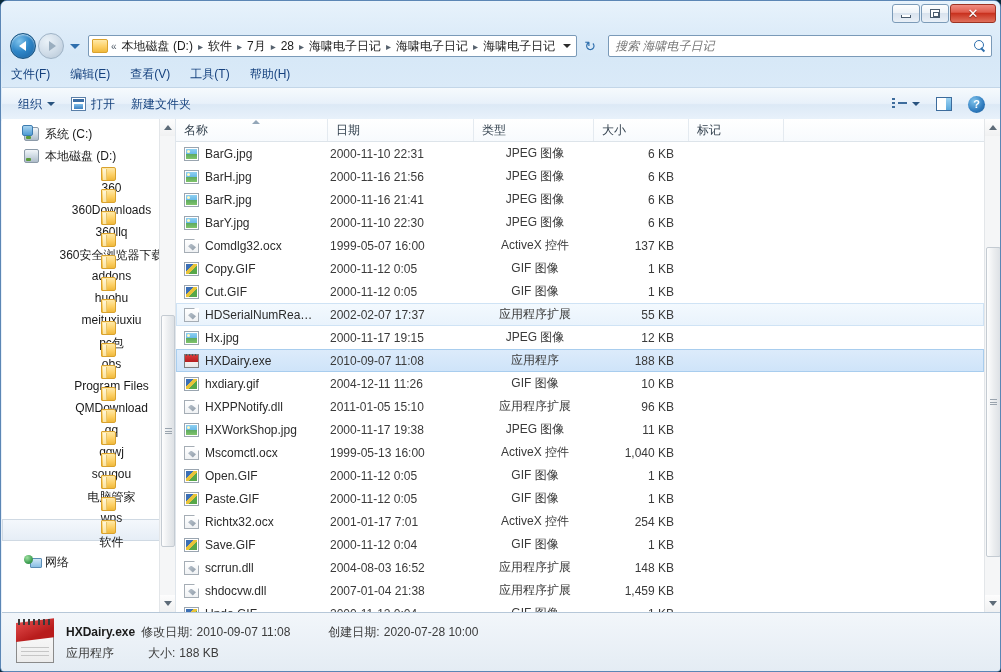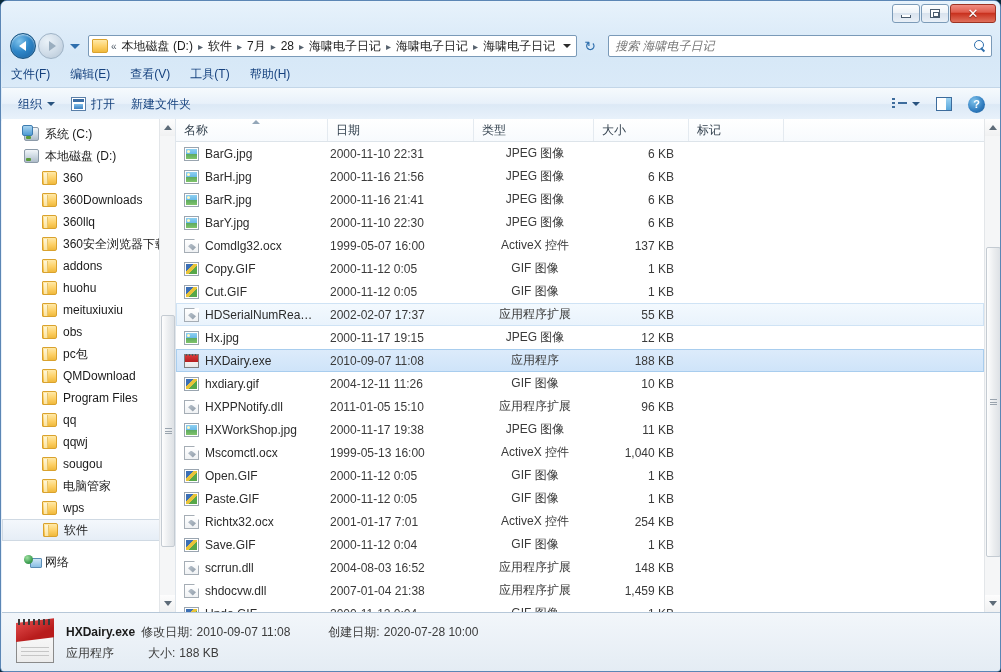--- a/index.html
+++ b/index.html
@@ -151,21 +151,21 @@
   }
 
   
   .sidebar {
     width:174px; height:100%; background:#fff; position:relative;
     border-right:1px solid #e0e6ec; overflow:hidden;
   }
   .tree { padding-top:4px; }
   .titem { height:22px; display:flex; align-items:center; padding-left:22px; cursor:pointer; white-space:nowrap; }
   .titem.selected { background: linear-gradient(180deg,#f4f8fc,#e6eef6); border:1px solid #cfd9e3; height:22px; }
-  .titem.ind2 { padding-left:40px; }
+  .titem.ind2 { padding-left:40px;flex-direction:column; }
   .titem .lbl { font-size:12px; color:#1a1a1a; margin-left:6px; }
 
   .ic-drive-c, .ic-drive-d {
     width:16px;height:14px;border-radius:2px; position:relative; flex:0 0 auto;
     background: linear-gradient(180deg,#f2f6f9 0%,#d2dde6 45%,#aebcc9 100%);
     border:1px solid #8c9aa8;
   }
   .ic-drive-c::after{content:"";position:absolute;left:1px;bottom:1px;width:5px;height:3px;background:#5a9a3a;border-radius:1px;}
   .ic-drive-d::after{content:"";position:absolute;left:1px;bottom:1px;width:5px;height:3px;background:#5a9a3a;border-radius:1px;}
   .ic-drive-c::before{content:"";position:absolute;left:-3px;top:-3px;width:9px;height:9px;background:linear-gradient(180deg,#a8d4f0,#4f9bd4);border-radius:2px;border:1px solid #3d7cb0;}
@@ -465,33 +465,33 @@
           <div class="titem ind2">
             <span class="fi ic-folder"></span>
             <span class="lbl">huohu</span>
           </div>
           <div class="titem ind2">
             <span class="fi ic-folder"></span>
             <span class="lbl">meituxiuxiu</span>
           </div>
           <div class="titem ind2">
             <span class="fi ic-folder"></span>
+            <span class="lbl">pc包</span>
+          </div>
+          <div class="titem ind2">
+            <span class="fi ic-folder"></span>
             <span class="lbl">obs</span>
           </div>
           <div class="titem ind2">
             <span class="fi ic-folder"></span>
-            <span class="lbl">pc包</span>
+            <span class="lbl">Program Files</span>
           </div>
           <div class="titem ind2">
             <span class="fi ic-folder"></span>
             <span class="lbl">QMDownload</span>
-          </div>
-          <div class="titem ind2">
-            <span class="fi ic-folder"></span>
-            <span class="lbl">Program Files</span>
           </div>
           <div class="titem ind2">
             <span class="fi ic-folder"></span>
             <span class="lbl">qq</span>
           </div>
           <div class="titem ind2">
             <span class="fi ic-folder"></span>
             <span class="lbl">qqwj</span>
           </div>
           <div class="titem ind2">

